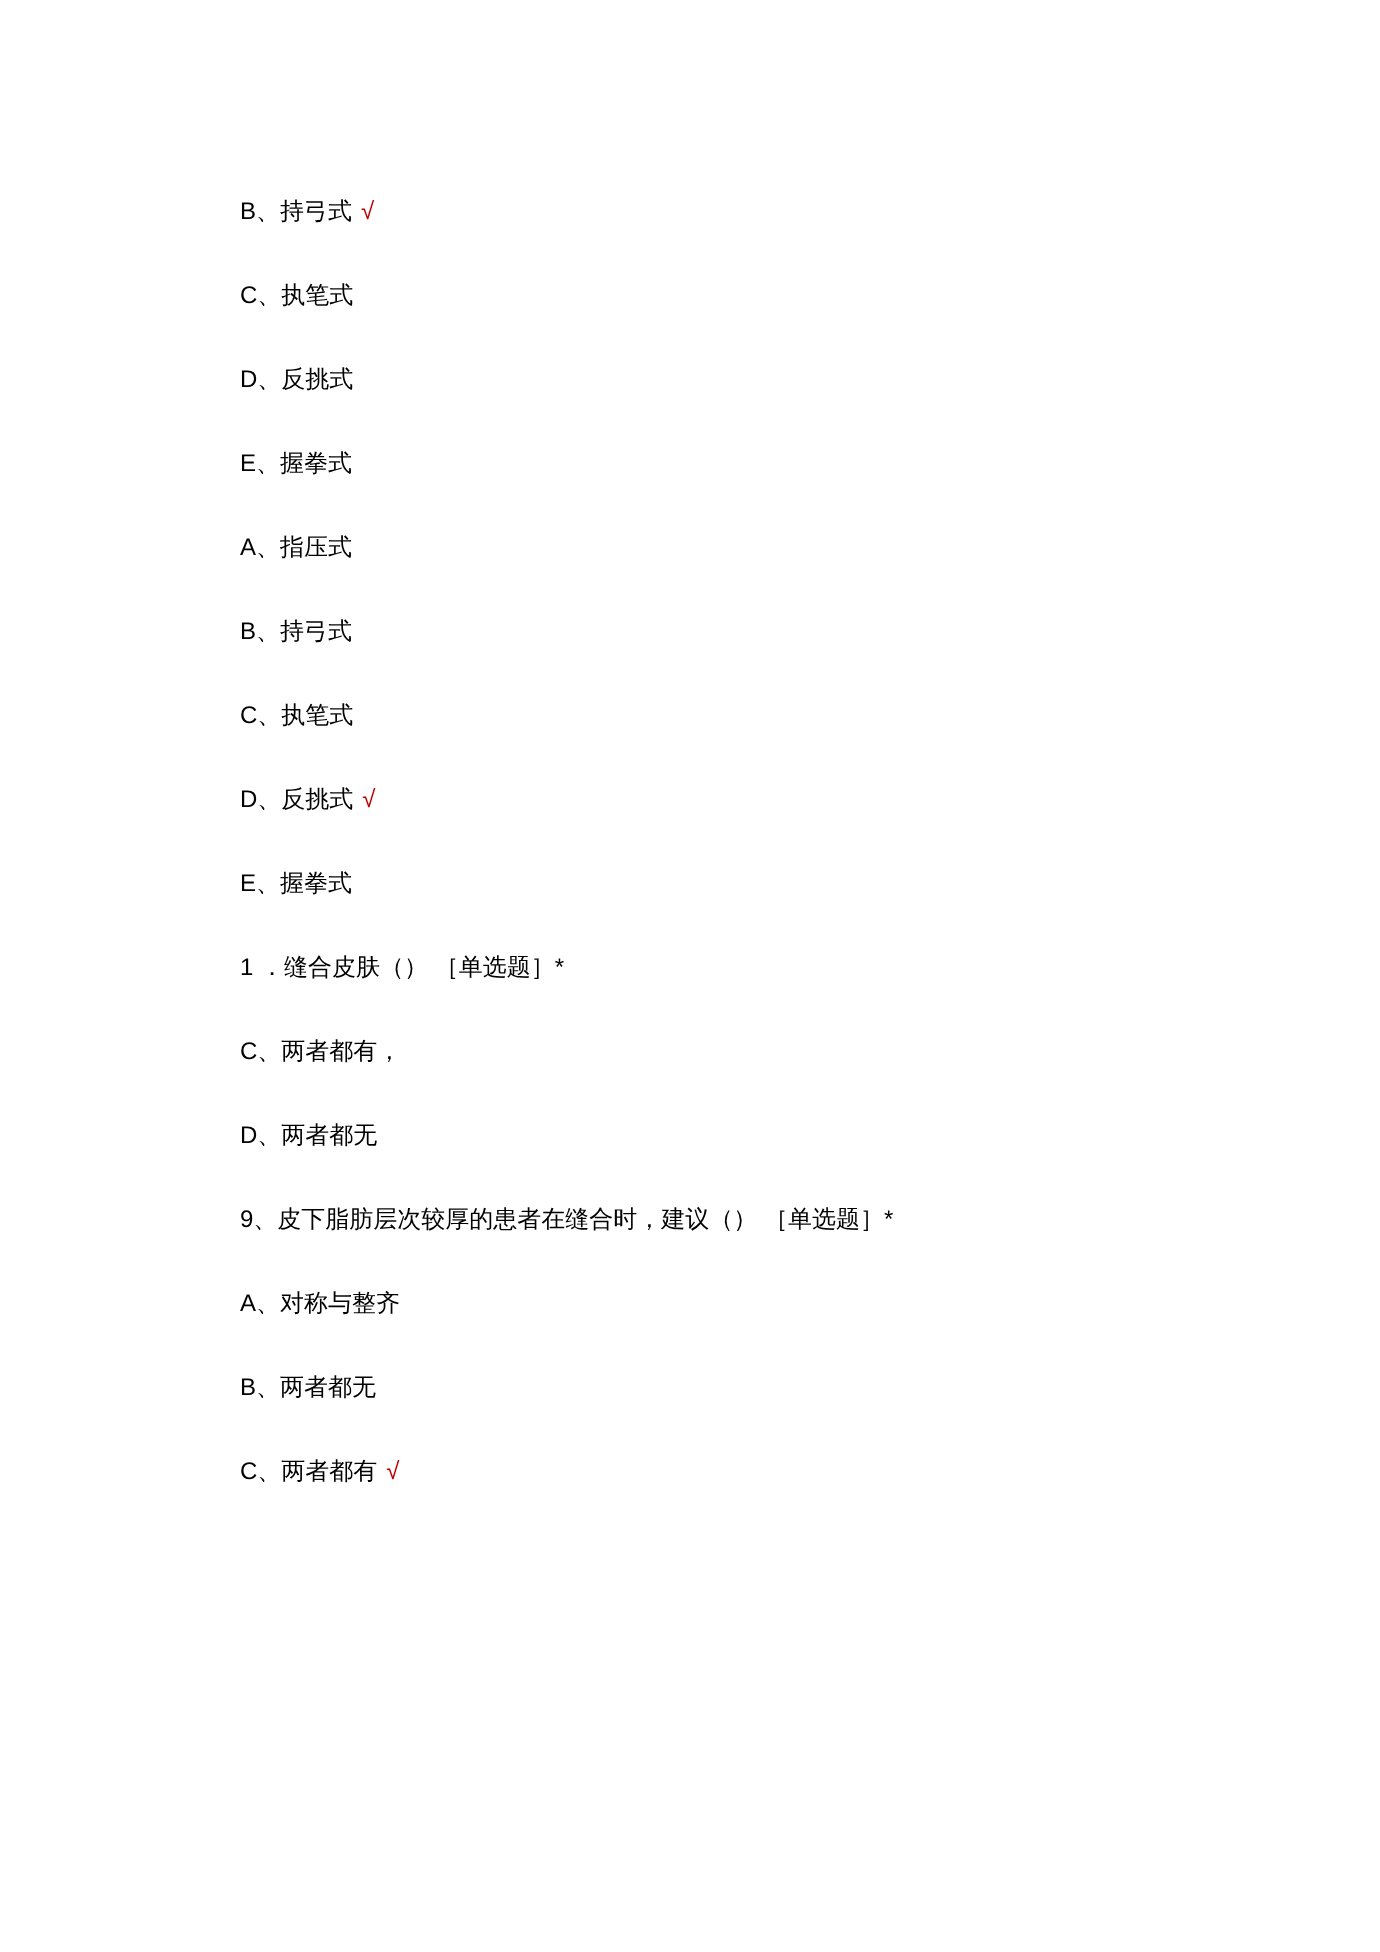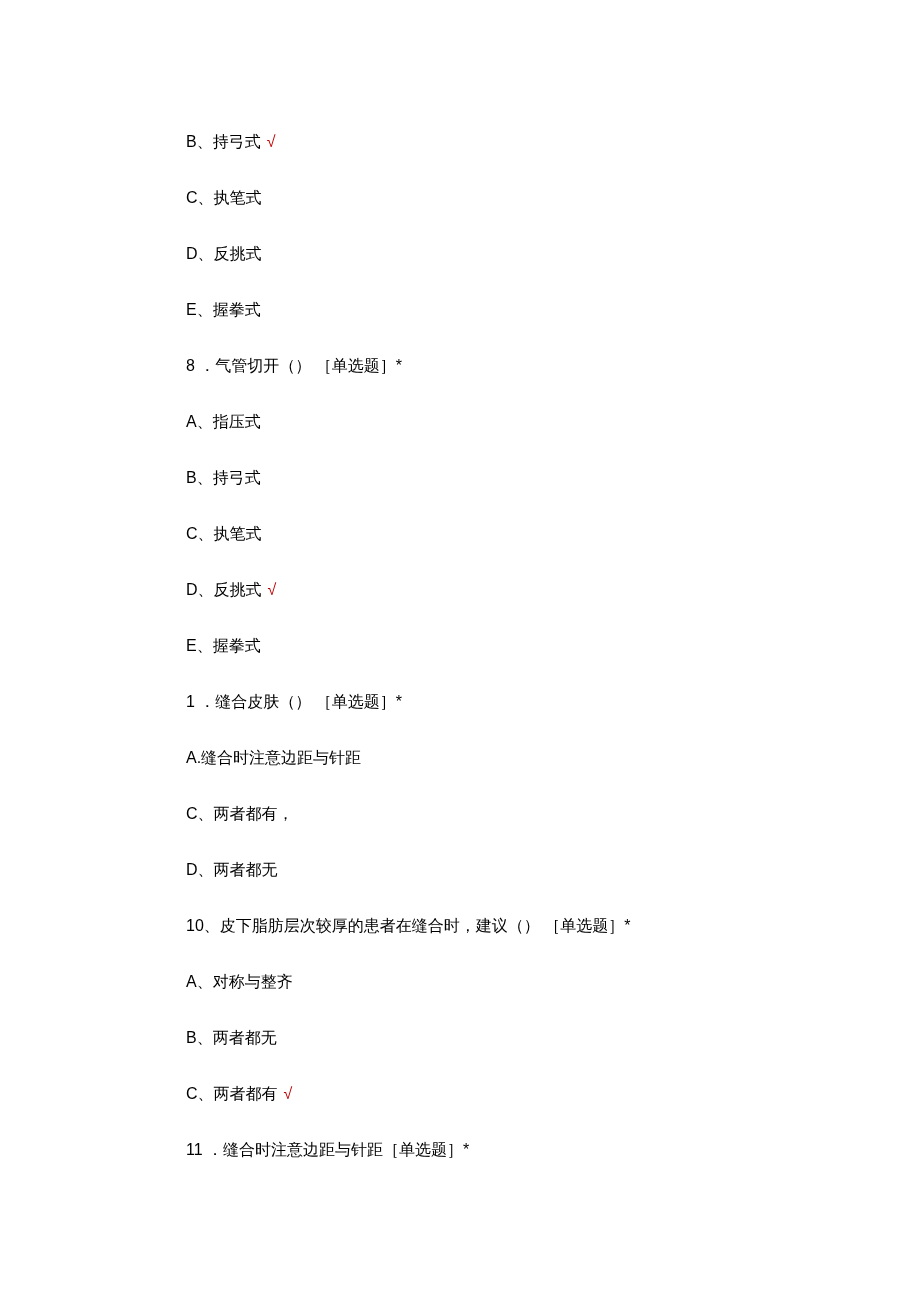--- a/index.html
+++ b/index.html
@@ -14,21 +14,20 @@
       height: 1301px;
       padding: 130px 160px 0 160px;
       color: #000000;
       font-size: 16px;
       line-height: 1.5;
     }
     .line {
       margin-bottom: 32px;
       display: flex;
       align-items: center;
-      margin-left: 26px;
     }
     .line-text {
       white-space: pre;
     }
     .checkmark {
       color: #c00000;
       margin-left: 6px;
       font-size: 16px;
     }
   </style>
@@ -43,59 +42,50 @@
     <div class="line">
       <span class="line-text">C、执笔式</span>
     </div>
     <div class="line">
       <span class="line-text">D、反挑式</span>
     </div>
     <div class="line">
       <span class="line-text">E、握拳式</span>
     </div>
     <div class="line">
-      <span class="line-text">8 ．气管切开（） ［单选题］*</span>
-    </div>
-    <div class="line">
       <span class="line-text">A、指压式</span>
     </div>
     <div class="line">
       <span class="line-text">B、持弓式</span>
     </div>
     <div class="line">
       <span class="line-text">C、执笔式</span>
     </div>
     <div class="line">
       <span class="line-text">D、反挑式</span>
       <span class="checkmark">√</span>
     </div>
     <div class="line">
       <span class="line-text">E、握拳式</span>
     </div>
     <div class="line">
       <span class="line-text">1 ．缝合皮肤（） ［单选题］*</span>
     </div>
     <div class="line">
-      <span class="line-text">A.缝合时注意边距与针距</span>
-    </div>
-    <div class="line">
       <span class="line-text">C、两者都有，</span>
     </div>
     <div class="line">
       <span class="line-text">D、两者都无</span>
     </div>
     <div class="line">
-      <span class="line-text">10、皮下脂肪层次较厚的患者在缝合时，建议（） ［单选题］*</span>
+      <span class="line-text">9、皮下脂肪层次较厚的患者在缝合时，建议（） ［单选题］*</span>
     </div>
     <div class="line">
       <span class="line-text">A、对称与整齐</span>
     </div>
     <div class="line">
       <span class="line-text">B、两者都无</span>
     </div>
     <div class="line">
       <span class="line-text">C、两者都有</span>
       <span class="checkmark">√</span>
     </div>
-    <div class="line">
-      <span class="line-text">11 ．缝合时注意边距与针距［单选题］*</span>
-    </div>
   </div>
 
 </body></html>

